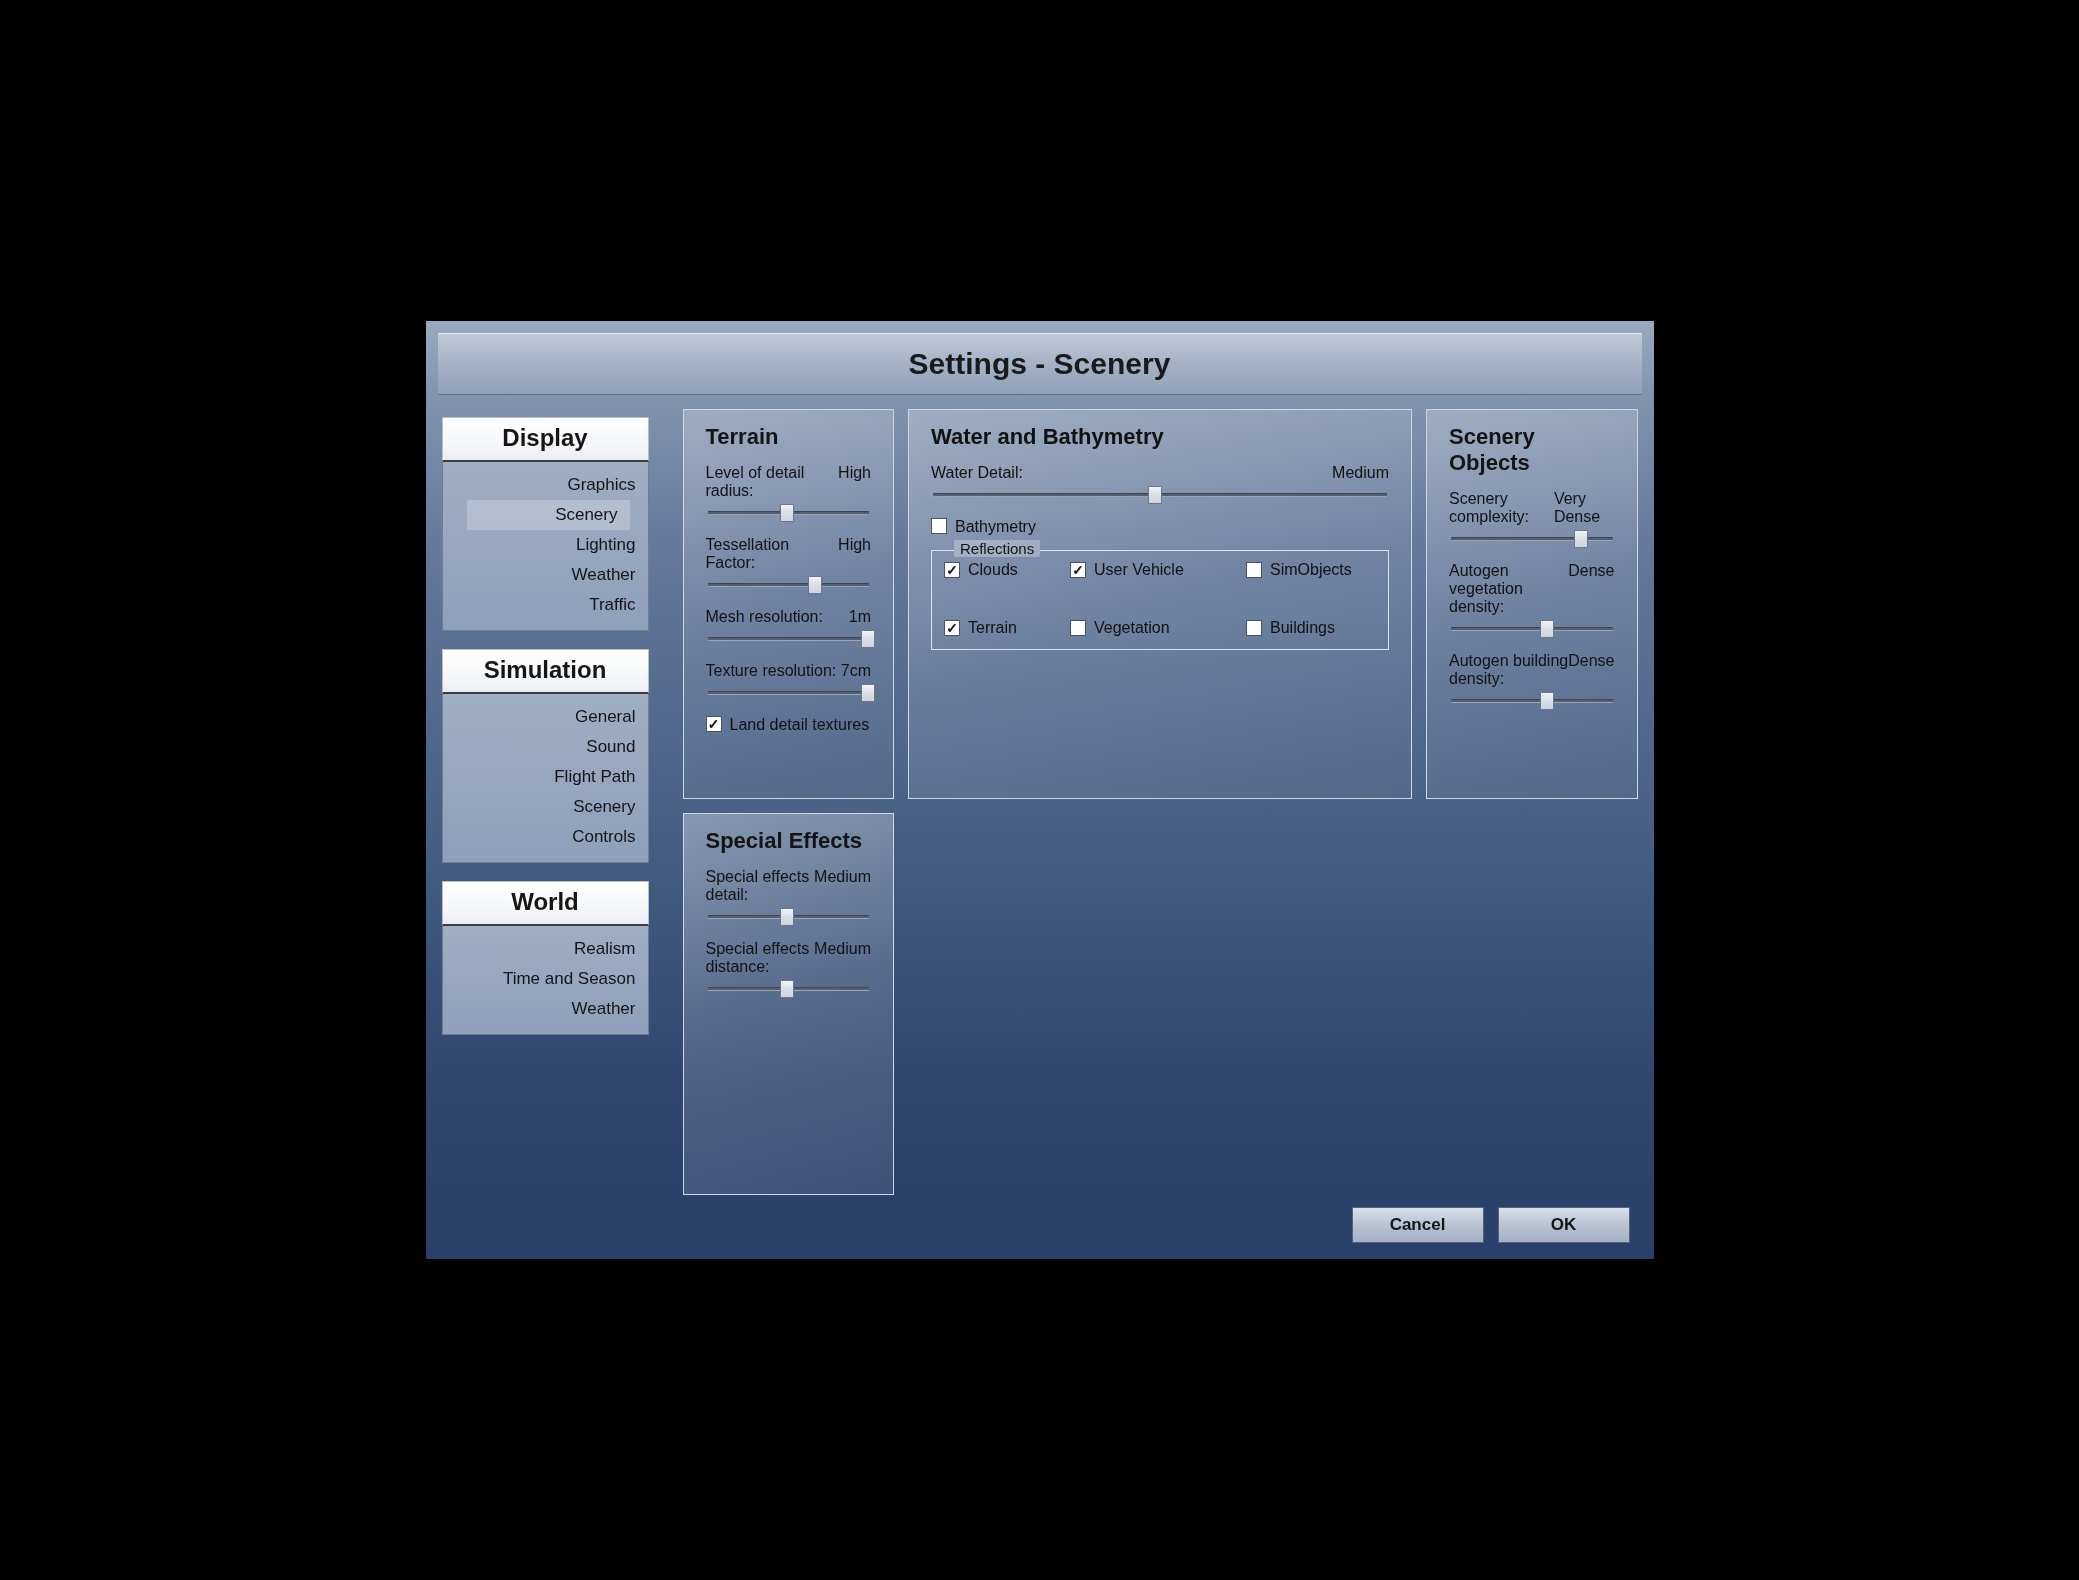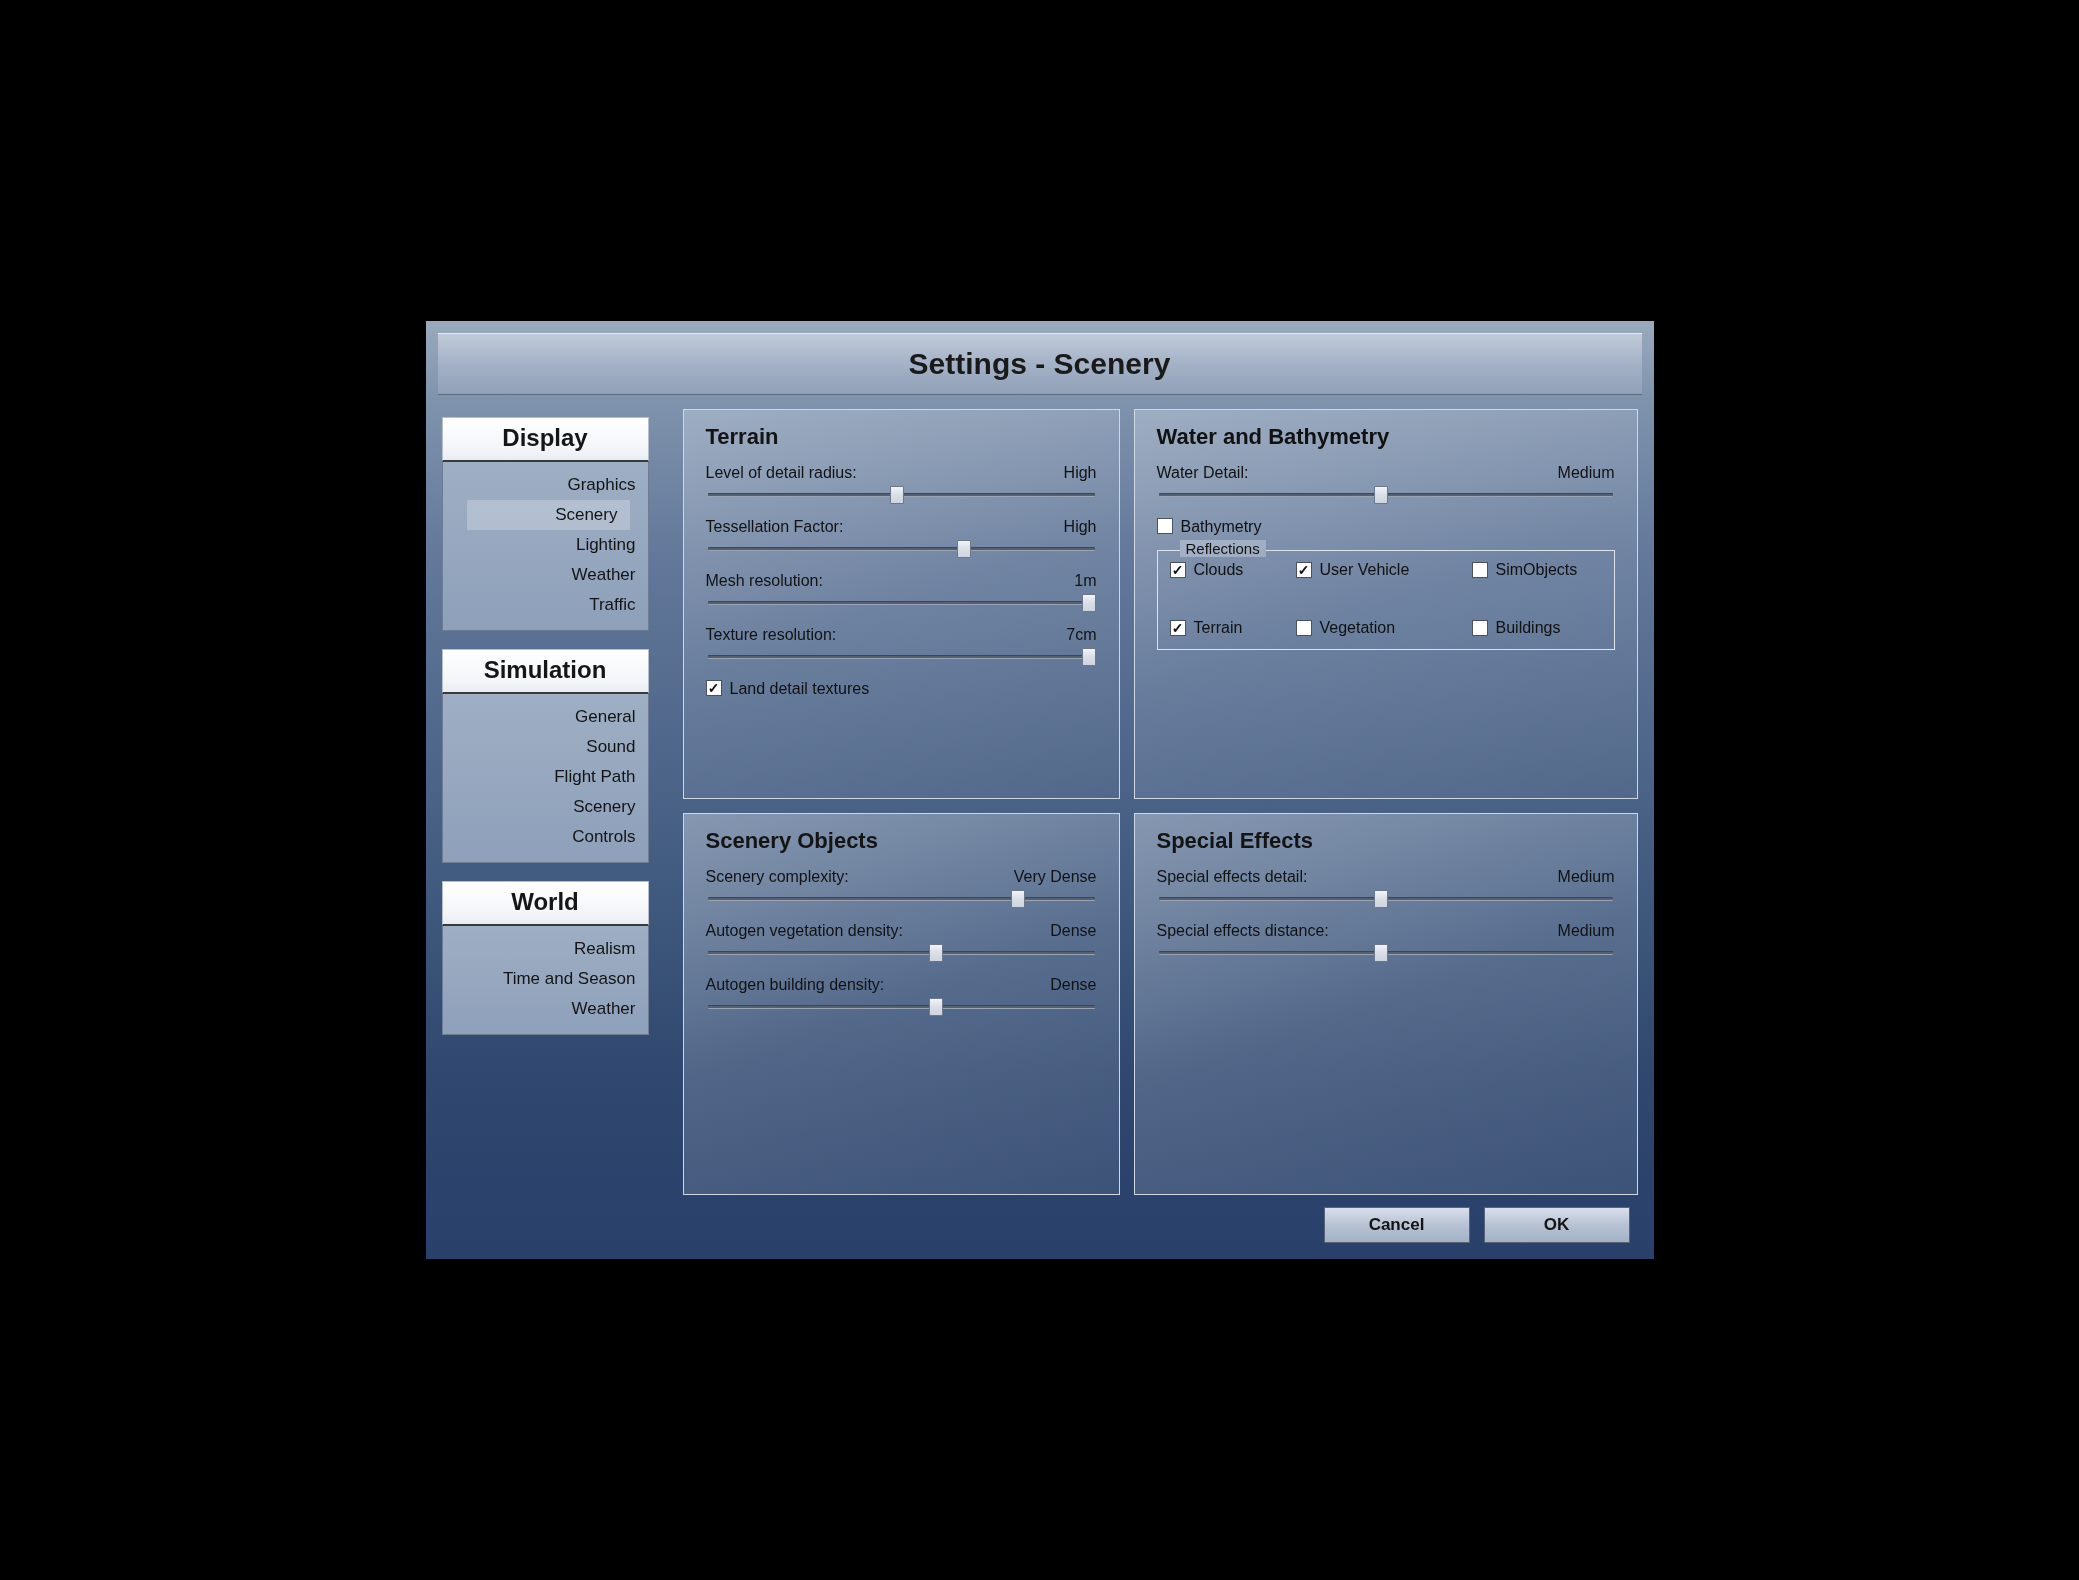--- a/index.html
+++ b/index.html
@@ -75,21 +75,21 @@
   .nav-item.active {
     background: rgba(255,255,255,0.25);
     margin: 0 18px 0 24px;
     padding-left: 6px;
     border-radius:1px;
   }
   
   .main {
     flex: 1;
     display: grid;
-    grid-template-columns: 1fr 1fr;
+    grid-template-columns: 1fr 1fr 1fr;
     grid-template-rows: 390px 382px;
     gap: 14px;
   }
   .panel {
     border: 1px solid #cfd7e3;
     background: linear-gradient(160deg, rgba(185,196,212,0.55) 0%, rgba(140,156,180,0.35) 50%, rgba(100,118,146,0.30) 100%);
     padding: 14px 22px 16px 22px;
     position: relative;
   }
   .panel h2 {
@@ -202,21 +202,21 @@
 
   
   .footer {
     position: absolute;
     right: 24px;
     bottom: 16px;
     display: flex;
     gap: 14px;
   }
   .btn {
-    width: 146px;
+    width: 132px;
     height: 36px;
     background: linear-gradient(180deg,#d9e0eb 0%, #b7c2d3 50%, #a4b1c6 100%);
     border: 1px solid #5a6374;
     font-size: 17px;
     font-weight: 700;
     color: #141414;
     cursor: pointer;
     display:flex; align-items:center; justify-content:center;
   }
 </style>

